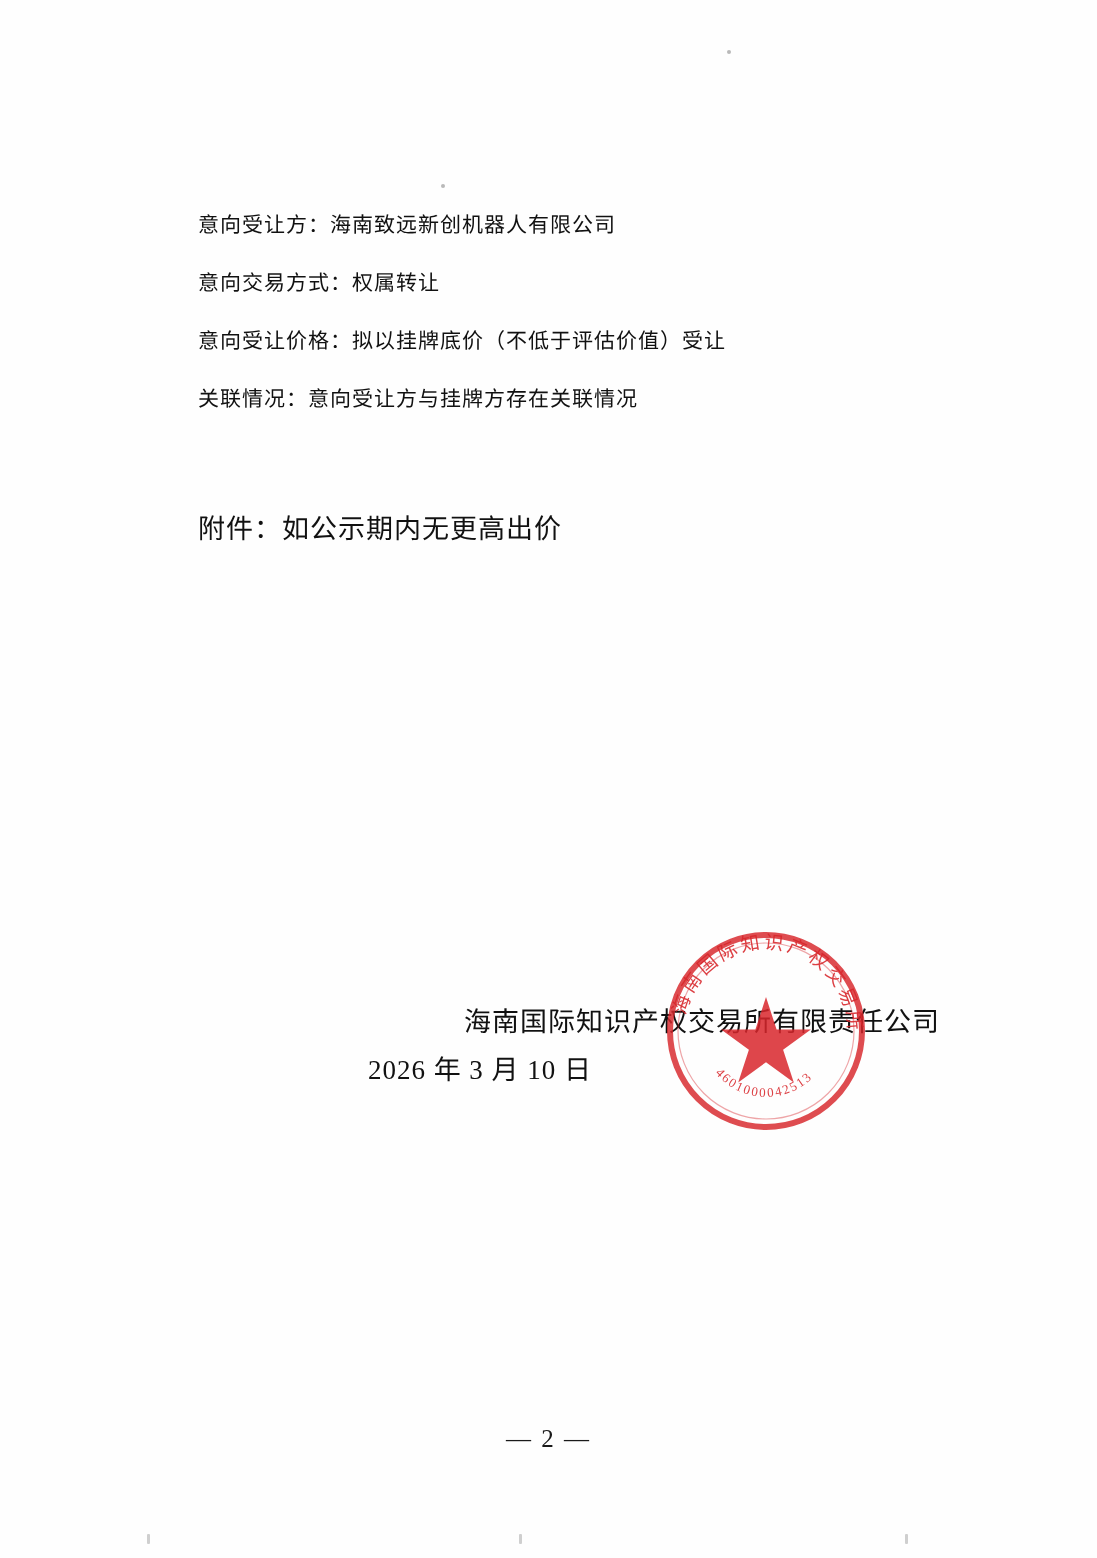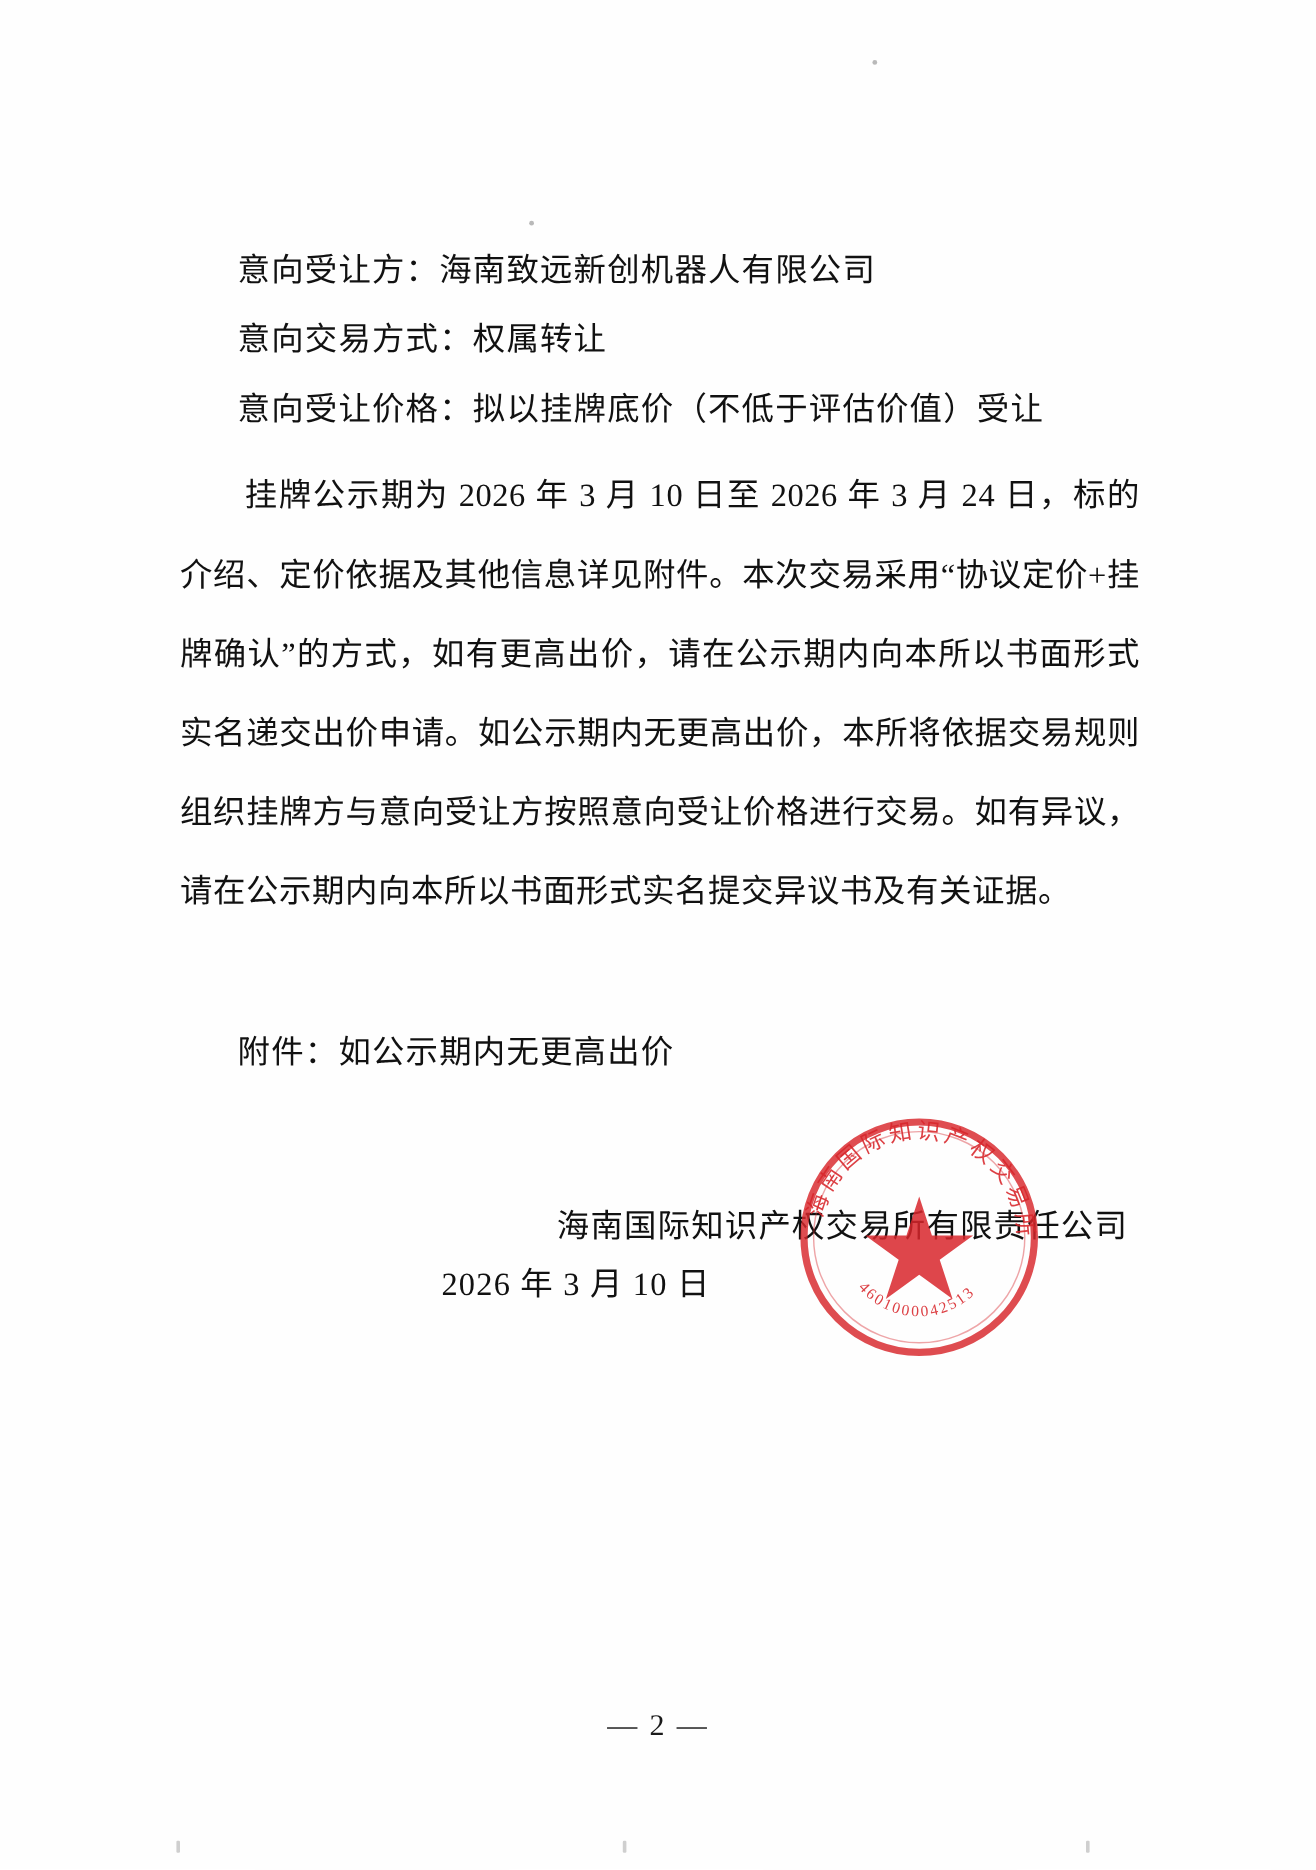--- a/index.html
+++ b/index.html
@@ -35,21 +35,21 @@
   .speck.s5 { left: 905px; top: 1534px; width: 3px; height: 10px; background:#cfcfcf; border-radius:1px; }
 
   .content {
     position: absolute;
     left: 150px;
     top: 196px;
     width: 800px;
   }
 
   .field-line {
-    font-size: 27px;
+    font-size: 21px;
     line-height: 58px;
     letter-spacing: 1px;
     text-indent: 48px;
     white-space: nowrap;
   }
 
   .para {
     font-size: 27px;
     line-height: 66px;
     letter-spacing: 0.5px;
@@ -112,22 +112,22 @@
   <div class="speck s5"></div>
 
   <div class="content">
 
     <div class="field-line">意向受让方：海南致远新创机器人有限公司</div>
 
     <div class="field-line">意向交易方式：权属转让</div>
 
     <div class="field-line">意向受让价格：拟以挂牌底价（不低于评估价值）受让</div>
 
+    <div class="field-line">关联情况：意向受让方与挂牌方存在关联情况</div>
 
-    <div class="para">挂牌公示期为 2026 年 3 月 10 日至 2026 年 3 月 24 日，标的介绍、定价依据及其他信息详见附件。本次交易采用“协议定价+挂牌确认”的方式，如有更高出价，请在公示期内向本所以书面形式实名递交出价申请。如公示期内无更高出价，本所将依据交易规则组织挂牌方与意向受让方按照意向受让价格进行交易。如有异议，请在公示期内向本所以书面形式实名提交异议书及有关证据。</div>
 
     <div class="attachment">附件：如公示期内无更高出价</div>
 
   </div>
 
   <div class="signature-block">
     <div class="sig-org">海南国际知识产权交易所有限责任公司</div>
     <div class="sig-date">2026 年 3 月 10 日</div>
   </div>
 

